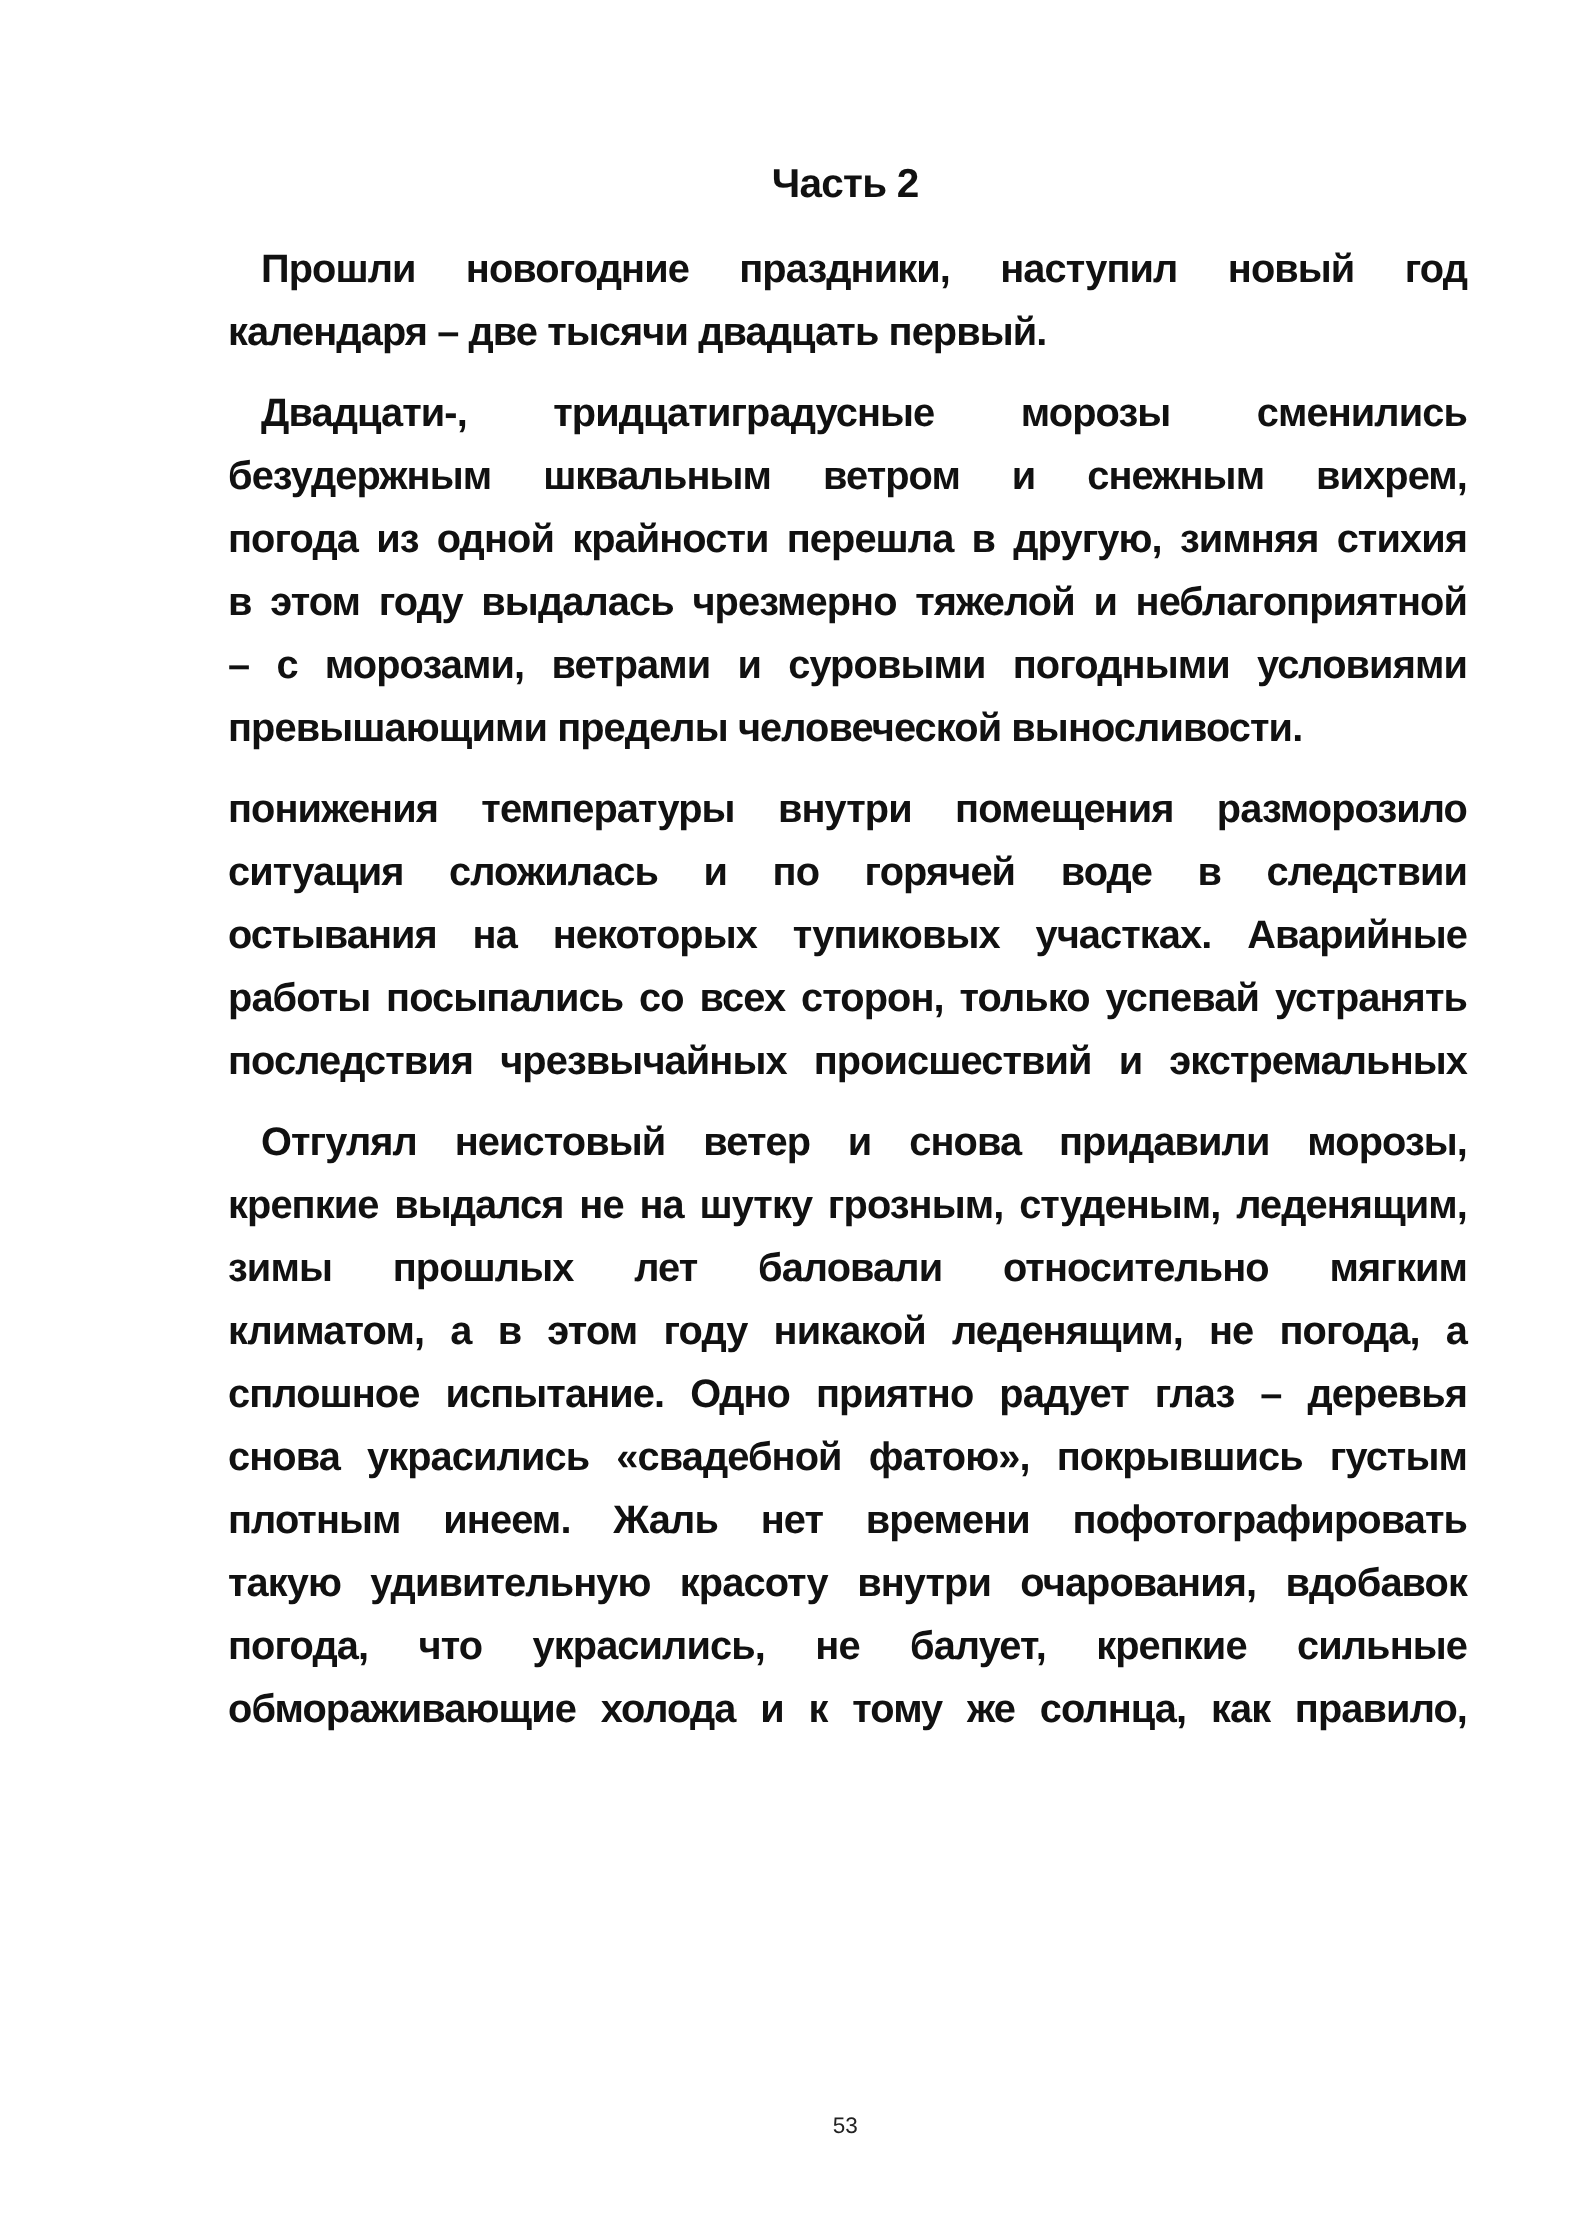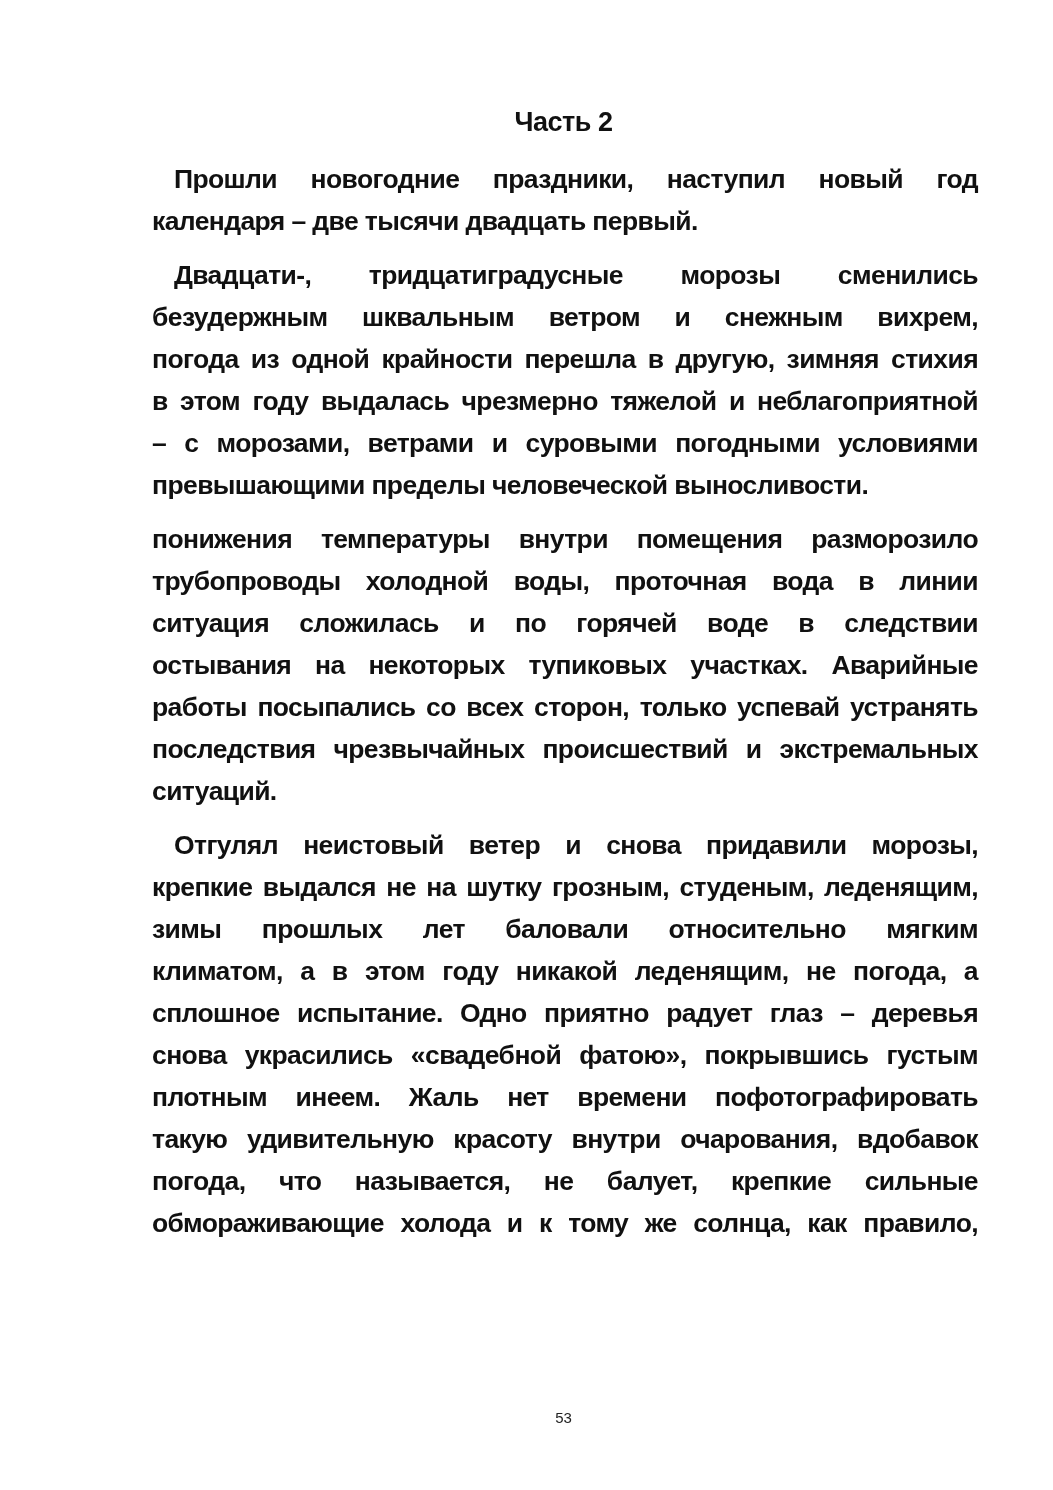--- a/index.html
+++ b/index.html
@@ -90,38 +90,36 @@
       <span class="line first">Двадцати-, тридцатиградусные морозы сменились</span>
       <span class="line">безудержным шквальным ветром и снежным вихрем,</span>
       <span class="line">погода из одной крайности перешла в другую, зимняя стихия</span>
       <span class="line">в этом году выдалась чрезмерно тяжелой и неблагоприятной</span>
       <span class="line">– с морозами, ветрами и суровыми погодными условиями</span>
       <span class="line last">превышающими пределы человеческой выносливости.</span>
     </div>
 
     <div class="paragraph">
       <span class="line">понижения температуры внутри помещения разморозило</span>
-      <span class="line">трубопроводы холодной воды, проточная вода в линии</span>
       <span class="line">ситуация сложилась и по горячей воде в следствии</span>
       <span class="line">остывания на некоторых тупиковых участках. Аварийные</span>
       <span class="line">работы посыпались со всех сторон, только успевай устранять</span>
       <span class="line">последствия чрезвычайных происшествий и экстремальных</span>
-      <span class="line last">ситуаций.</span>
     </div>
 
     <div class="paragraph">
       <span class="line first">Отгулял неистовый ветер и снова придавили морозы,</span>
       <span class="line">крепкие выдался не на шутку грозным, студеным, леденящим,</span>
       <span class="line">зимы прошлых лет баловали относительно мягким</span>
       <span class="line">климатом, а в этом году никакой леденящим, не погода, а</span>
       <span class="line">сплошное испытание. Одно приятно радует глаз – деревья</span>
       <span class="line">снова украсились «свадебной фатою», покрывшись густым</span>
       <span class="line">плотным инеем. Жаль нет времени пофотографировать</span>
       <span class="line">такую удивительную красоту внутри очарования, вдобавок</span>
-      <span class="line">погода, что называется, не балует, крепкие сильные</span>
+      <span class="line">погода, что украсились, не балует, крепкие сильные</span>
       <span class="line">обмораживающие холода и к тому же солнца, как правило,</span>
     </div>
 
   </div>
 
   <div class="page-number">53</div>
 
 </div>
 
 </body></html>

